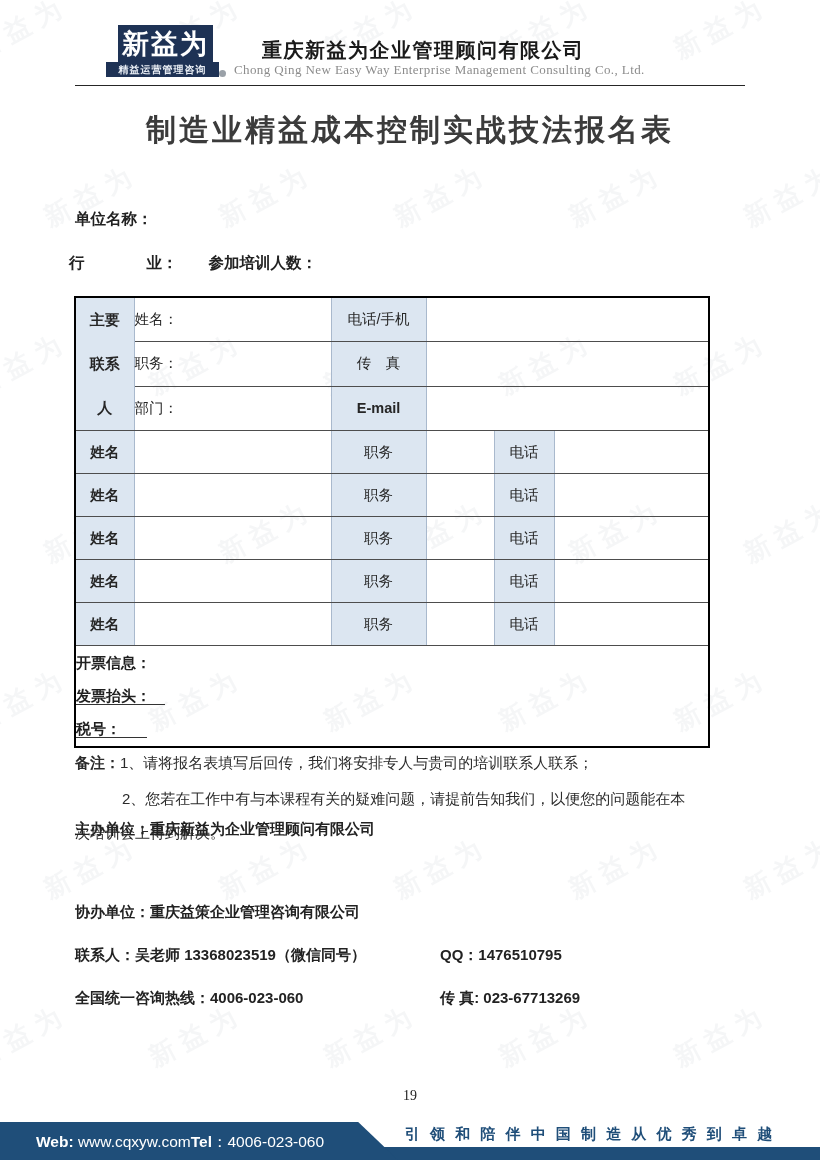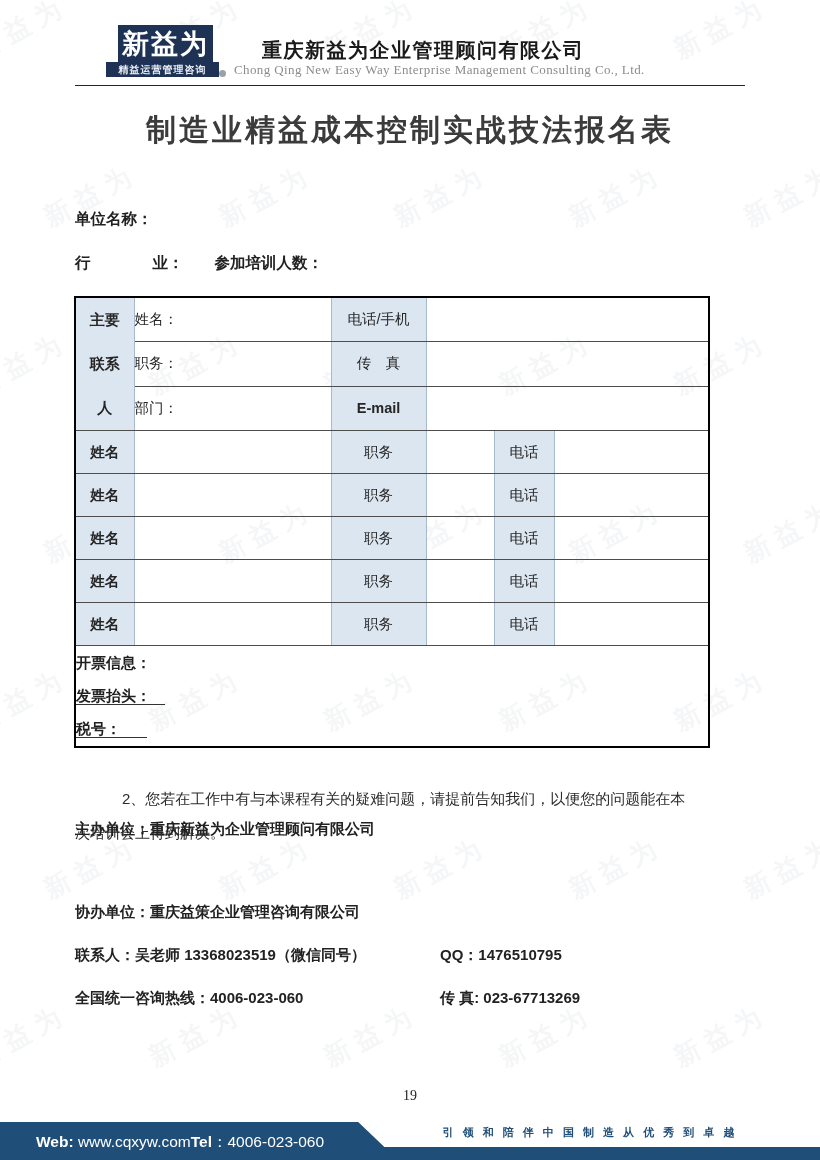--- a/index.html
+++ b/index.html
@@ -20,21 +20,21 @@
   .company-en{left:234px;top:62px;font-size:13px;color:#8c8c8c;
         font-family:"Liberation Serif","DejaVu Serif",serif;letter-spacing:0.4px;}
   .header-rule{left:75px;top:85px;width:670px;height:0;border-top:1.6px solid #262626;}
   
   .doc-title{left:0;right:0;top:110px;text-align:center;font-size:30px;font-weight:bold;
         color:#3b3b3b;letter-spacing:3px;}
   .doc-subtitle{left:0;right:0;top:172px;text-align:center;font-size:13.5px;color:#4a4a4a;letter-spacing:2px;}
   
   .field-line{font-size:15.5px;font-weight:bold;color:#222;}
   .unit-line{left:75px;top:209px;}
-  .industry-line{left:75px;top:253px;}
+  .industry-line{left:69px;top:253px;}
   .industry-line .trainees{margin-left:31px;}
   
   table.reg{position:absolute;left:74px;top:296px;width:634px;z-index:2;
         border-collapse:collapse;table-layout:fixed;border:2.5px solid #000;}
   table.reg td{border-left:1px solid #a9b9cd;border-right:1px solid #a9b9cd;
         border-top:1px solid #4d4d4d;border-bottom:1px solid #4d4d4d;
         font-size:14.5px;vertical-align:middle;padding:0;margin-left:24px;}
   td.blue{background:#dce6f1;}
   td.center{text-align:center;}
   td.bold{font-weight:bold;font-size:15px;}
@@ -61,21 +61,21 @@
   .org-col2{left:440px;}
   
   .page-number{left:0;right:0;top:1088px;text-align:center;font-size:14px;color:#222;
         font-family:"Liberation Serif","DejaVu Serif",serif;}
   
   .footer-strip{left:0;top:1147px;width:820px;height:13px;background:#1f4e79;}
   .footer-block{left:0;top:1122px;width:398px;height:38px;background:#1f4e79;
         clip-path:polygon(0 0,90% 0,100% 100%,0 100%);}
   .footer-web{left:36px;top:1132px;color:#ffffff;font-size:15.5px;z-index:3;}
   .footer-web b{font-weight:bold;}
-  .footer-slogan{left:400px;top:1125px;width:380px;text-align:center;font-size:11px;
+  .footer-slogan{left:400px;top:1125px;width:380px;text-align:center;font-size:15px;
         font-weight:bold;color:#1f4e79;letter-spacing:3px;white-space:nowrap;}
 </style>
 </head>
 <body>
 
 <div class="page">
   <div id="watermark-layer">
       <span style="left: -30px; top: 10px;">新益为</span>
       <span style="left: 145px; top: 10px;">新益为</span>
       <span style="left: 320px; top: 10px;">新益为</span>
@@ -206,20 +206,23 @@
             <span class="u-line tail-sm">发票抬头：</span>
           </div>
           <div class="inv-line">
             <span class="u-line tail-lg">税号：</span>
           </div>
         </td>
       </tr>
     </tbody>
   </table>
 
+  <div class="abs note-line note-1">
+    <span class="note-label">备注：</span><span>1、请将报名表填写后回传，我们将安排专人与贵司的培训联系人联系；</span>
+  </div>
   <div class="abs note-line note-2">2、您若在工作中有与本课程有关的疑难问题，请提前告知我们，以便您的问题能在本</div>
   <div class="abs note-line note-3">次培训会上得到解决。</div>
 
   <div class="abs org-line org-1">主办单位：重庆新益为企业管理顾问有限公司</div>
   <div class="abs org-line org-2">协办单位：重庆益策企业管理咨询有限公司</div>
   <div class="abs org-line org-3">联系人：吴老师 13368023519（微信同号）</div>
   <div class="abs org-line org-3 org-col2">QQ：1476510795</div>
   <div class="abs org-line org-4">全国统一咨询热线：4006-023-060</div>
   <div class="abs org-line org-4 org-col2">传 真: 023-67713269</div>
 

